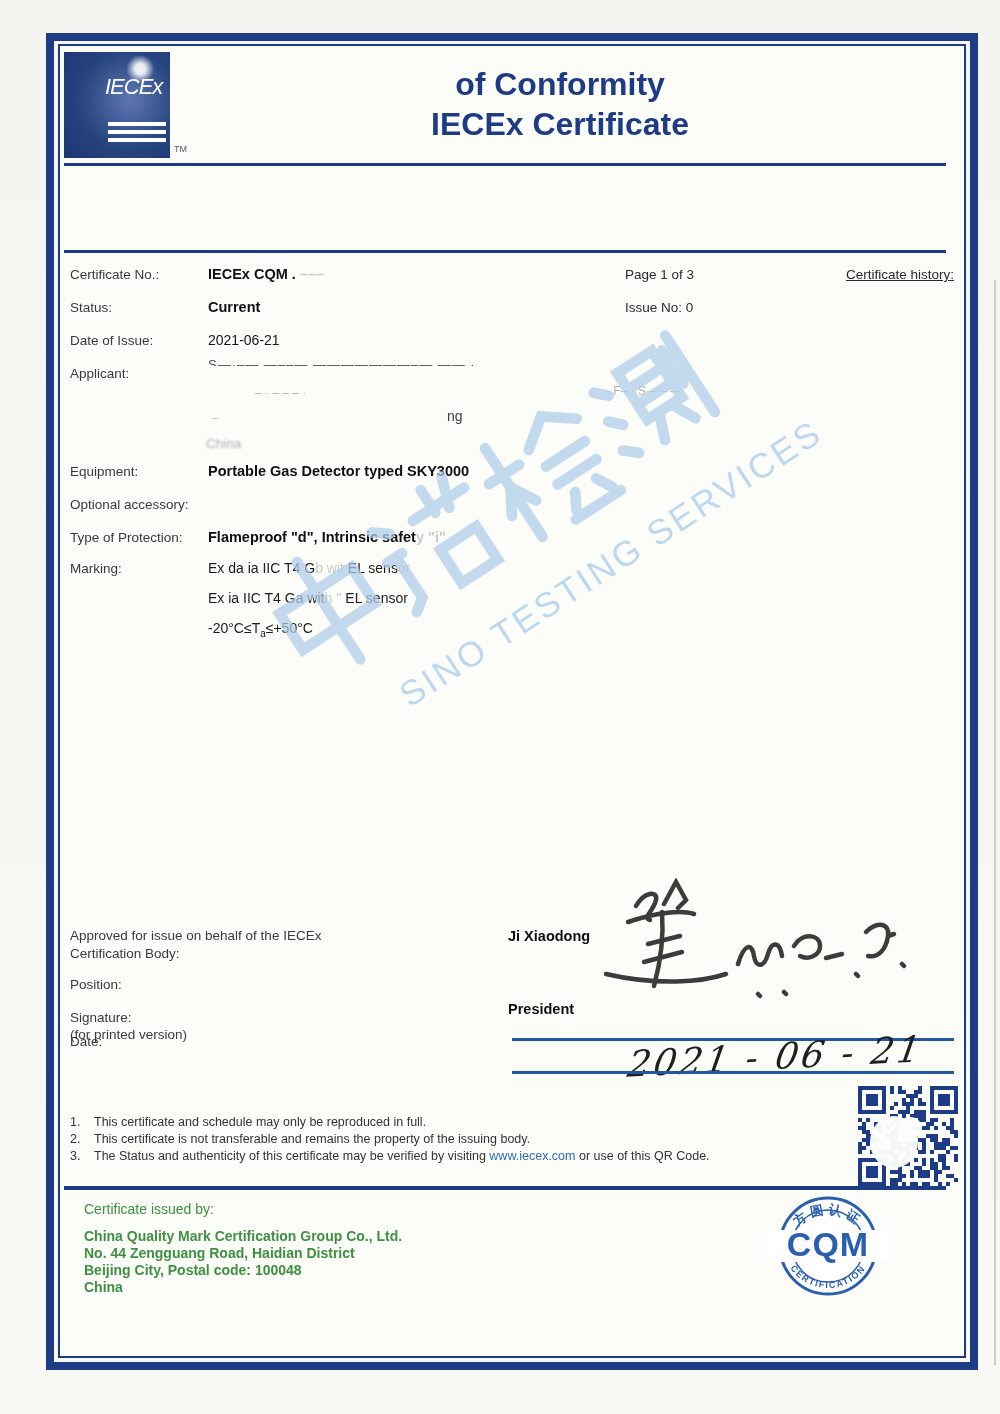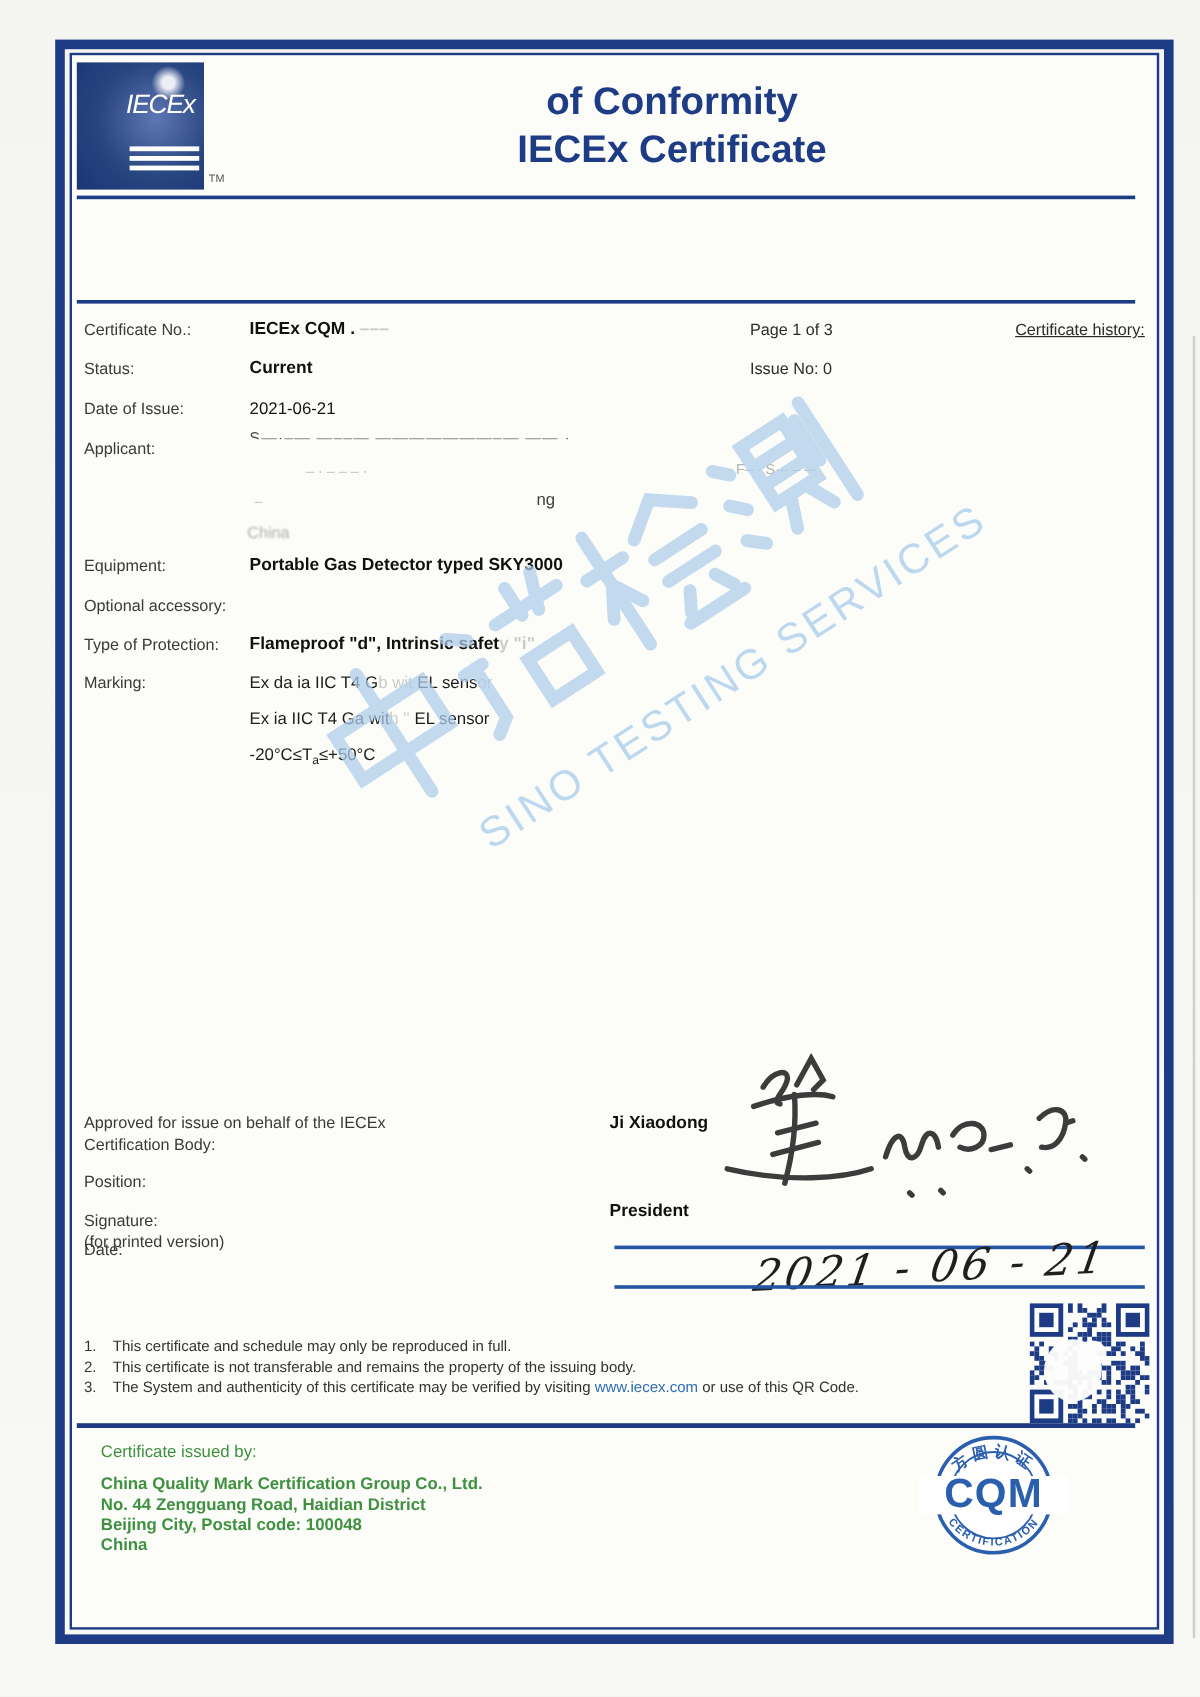--- a/index.html
+++ b/index.html
@@ -206,21 +206,21 @@
     <div class="note-row">
       <span class="note-num">1.</span>
       <span><span>This certificate and schedule may only be reproduced in full.</span></span>
     </div>
     <div class="note-row">
       <span class="note-num">2.</span>
       <span><span>This certificate is not transferable and remains the property of the issuing body.</span></span>
     </div>
     <div class="note-row">
       <span class="note-num">3.</span>
-      <span><span>The System and authenticity of this certificate may be verified by visiting </span><span class="weblink">www.iecex.com</span><span> or use of this QR Code.</span></span>
+      <span><span>The Status and authenticity of this certificate may be verified by visiting </span><span class="weblink">www.iecex.com</span><span> or use of this QR Code.</span></span>
     </div>
   </div>
 
   <svg id="qr" class="abs" width="100" height="100" viewBox="0 0 100 100">
       <rect x="32.0" y="0.0" width="4.0" height="4.0" fill="#1d3c85"></rect>
       <rect x="40.0" y="0.0" width="4.0" height="4.0" fill="#1d3c85"></rect>
       <rect x="60.0" y="0.0" width="4.0" height="4.0" fill="#1d3c85"></rect>
       <rect x="32.0" y="4.0" width="4.0" height="4.0" fill="#1d3c85"></rect>
       <rect x="40.0" y="4.0" width="4.0" height="4.0" fill="#1d3c85"></rect>
       <rect x="44.0" y="4.0" width="4.0" height="4.0" fill="#1d3c85"></rect>

